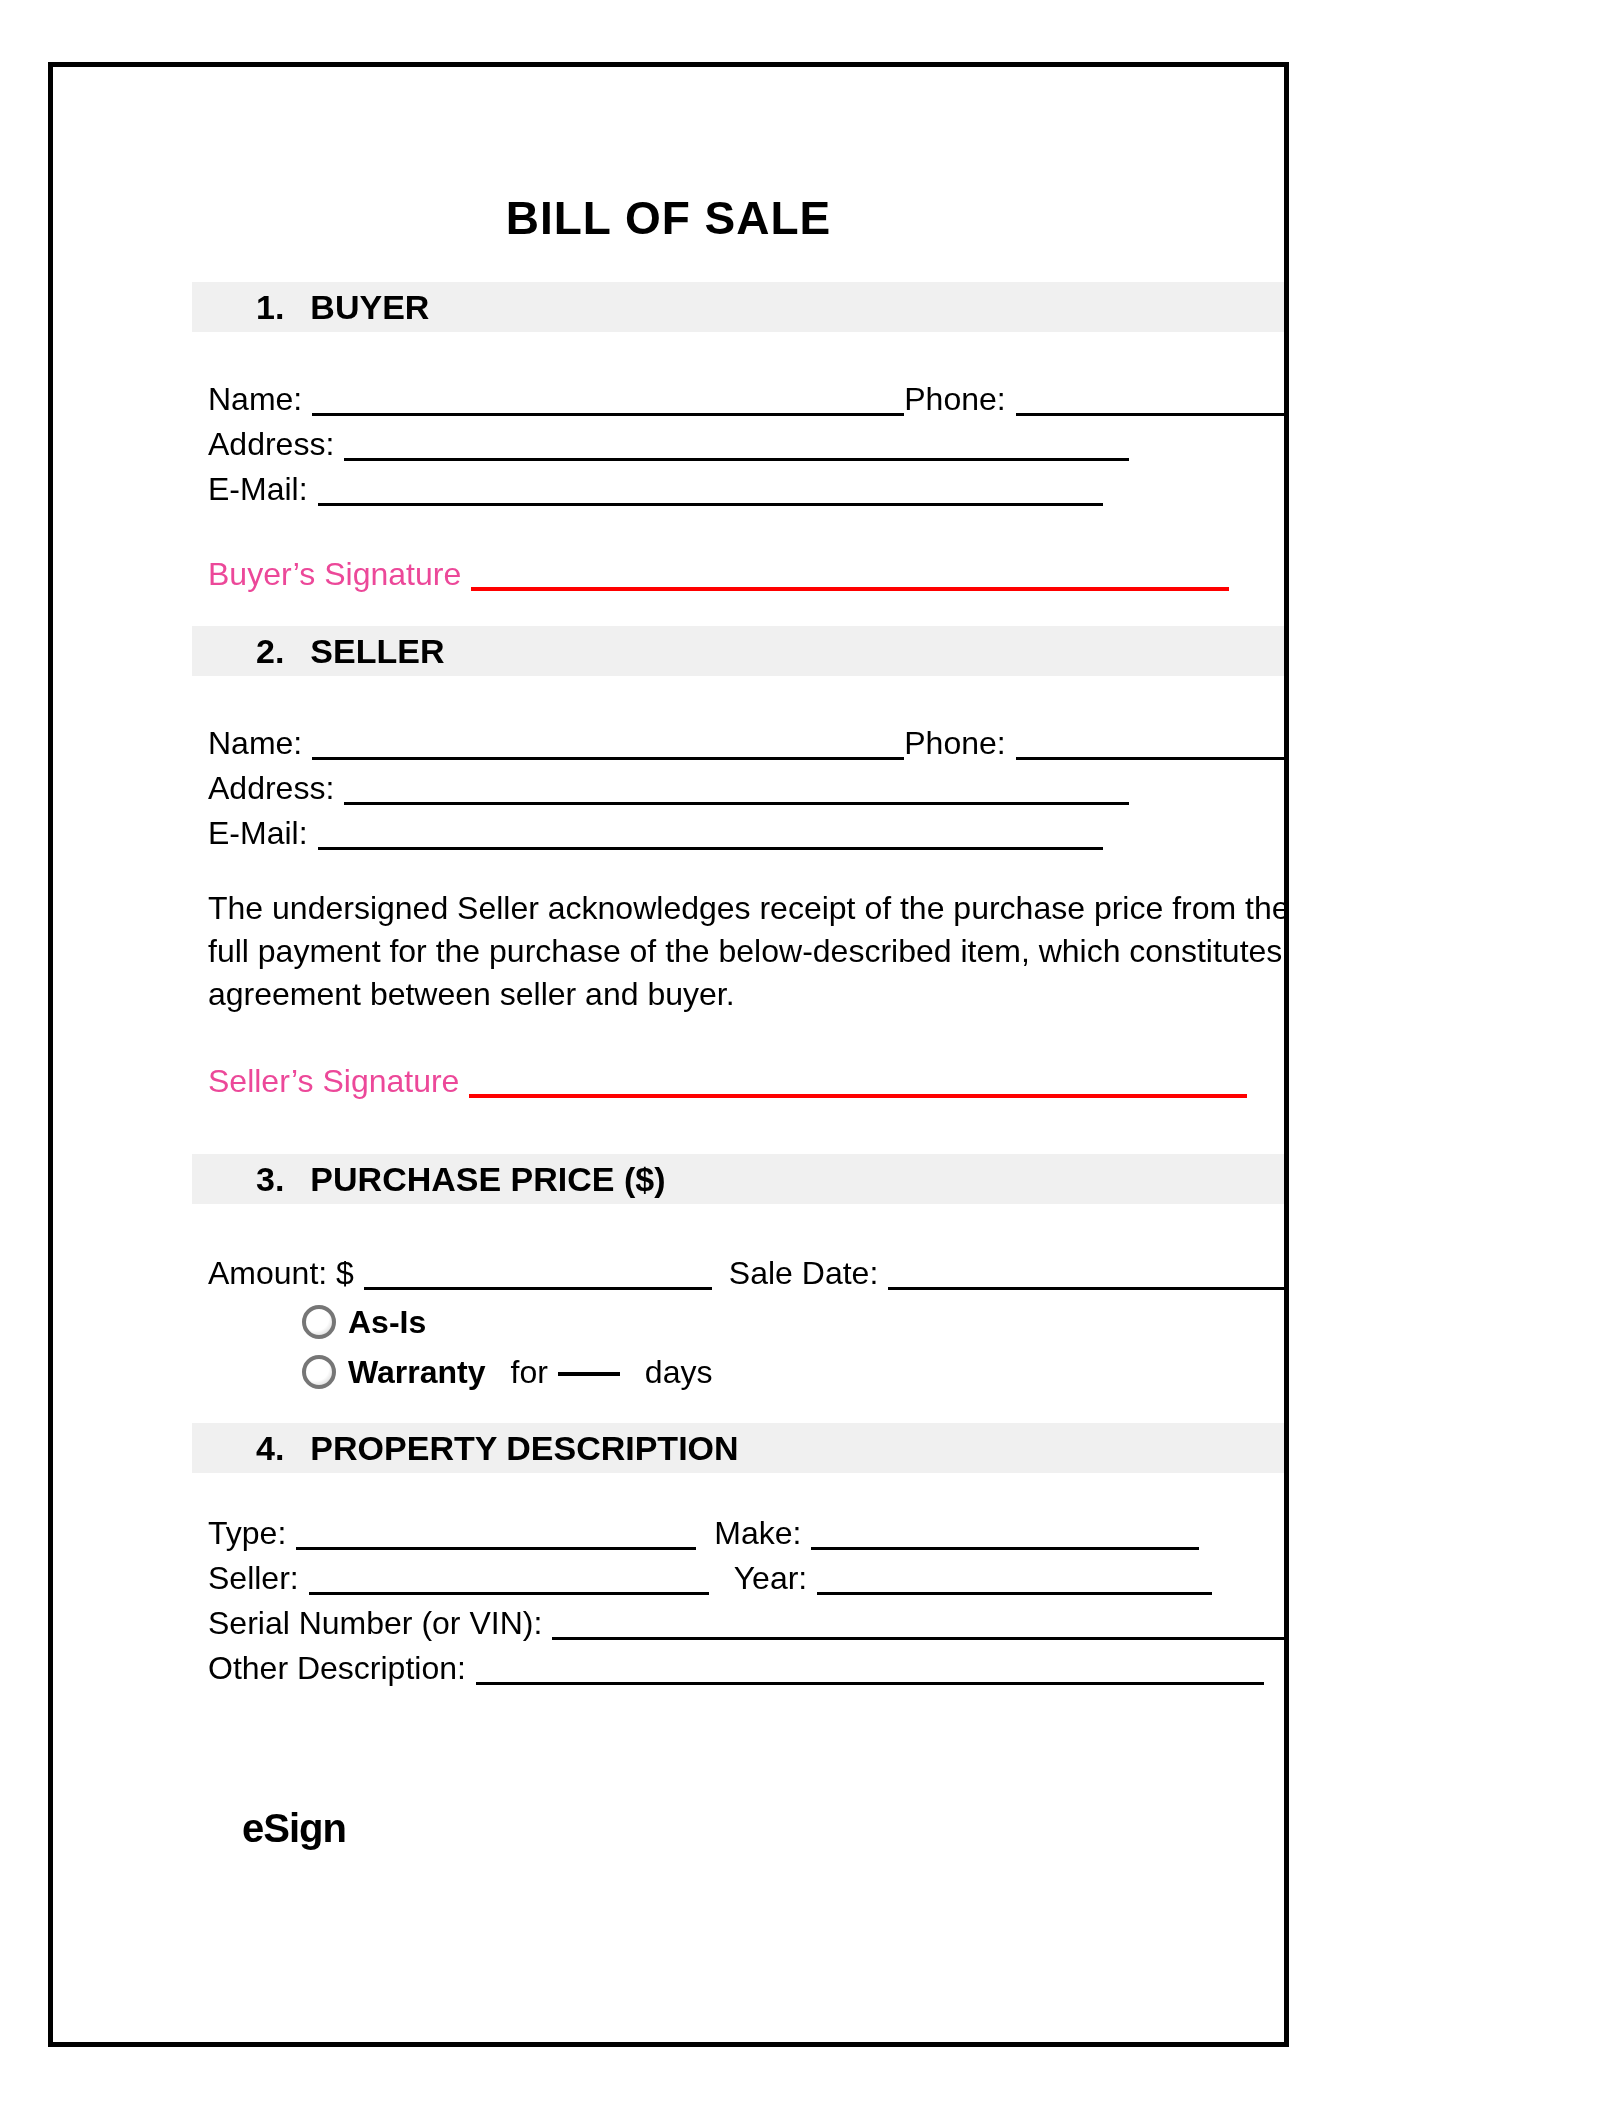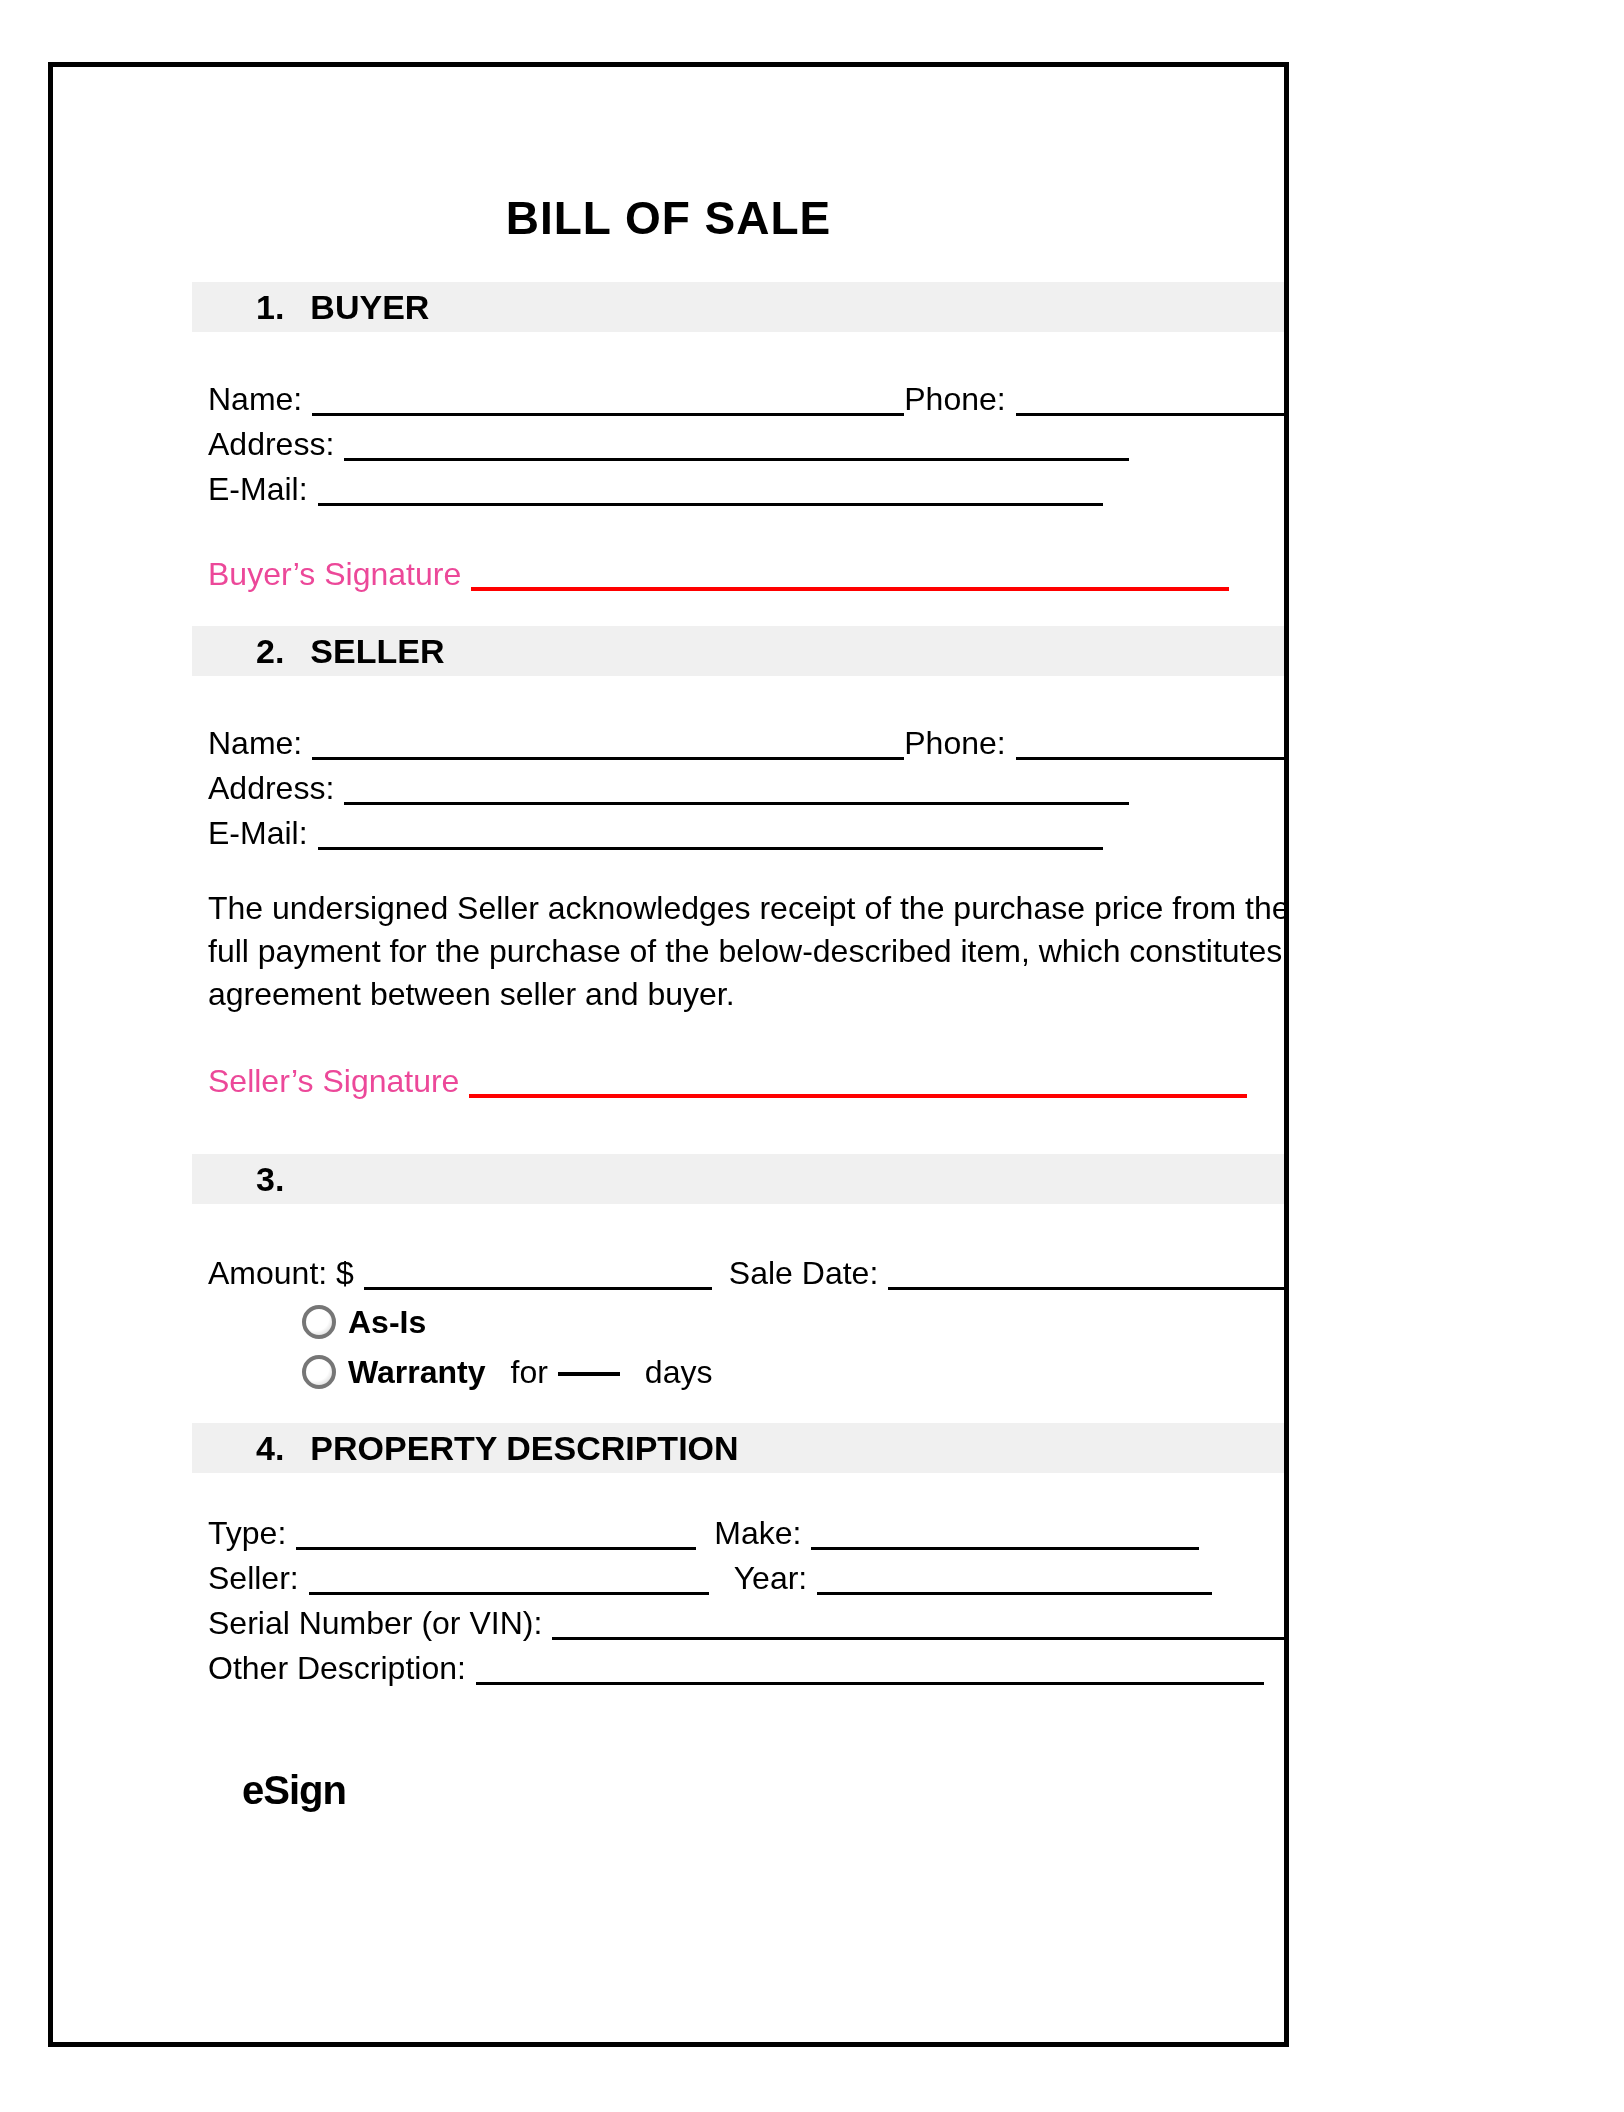--- a/index.html
+++ b/index.html
@@ -44,21 +44,21 @@
   .radio {
     width:26px; height:26px; border-radius:50%;
     border:4px solid #767676;
     background:radial-gradient(circle at 38% 35%, #ffffff 40%, #ffffff 55%, #c6c6c6 100%);
     flex:none;
   }
   .radio-row .opt { font-weight:bold; margin-left:12px; }
   .radio-row .plain { margin-left:25px; }
   .radio-row .line { margin-bottom:-4px; }
   .brand {
-    margin:78px 0 0 189px; font-size:40px; font-weight:800; letter-spacing:-1px;
+    margin:116px 0 0 189px; font-size:40px; font-weight:800; letter-spacing:-1px;
   }
 </style>
 </head>
 <body>
 
 <div class="page">
   <div class="frame">
 
     <h1 class="doc-title">BILL OF SALE</h1>
 
@@ -113,20 +113,21 @@
       <p class="ack">The undersigned Seller acknowledges receipt of the purchase price from the Buyer as full payment for the purchase of the below-described item, which constitutes the entire agreement between seller and buyer.</p>
 
       <div class="row gap-ssig">
         <span class="lbl red">Seller’s Signature</span>
         <span class="line redline w-ssig"></span>
       </div>
     </div>
 
     <div class="bar gap-b3">
       <span class="num">3.</span>
+      <span class="btitle">PURCHASE PRICE ($)</span>
     </div>
 
     <div class="body">
       <div class="row gap-amt">
         <span class="lbl">Amount: $</span>
         <span class="line w-amt"></span>
         <span class="lbl" style="margin-left:17px;">Sale Date:</span>
         <span class="line w-date"></span>
       </div>
 

